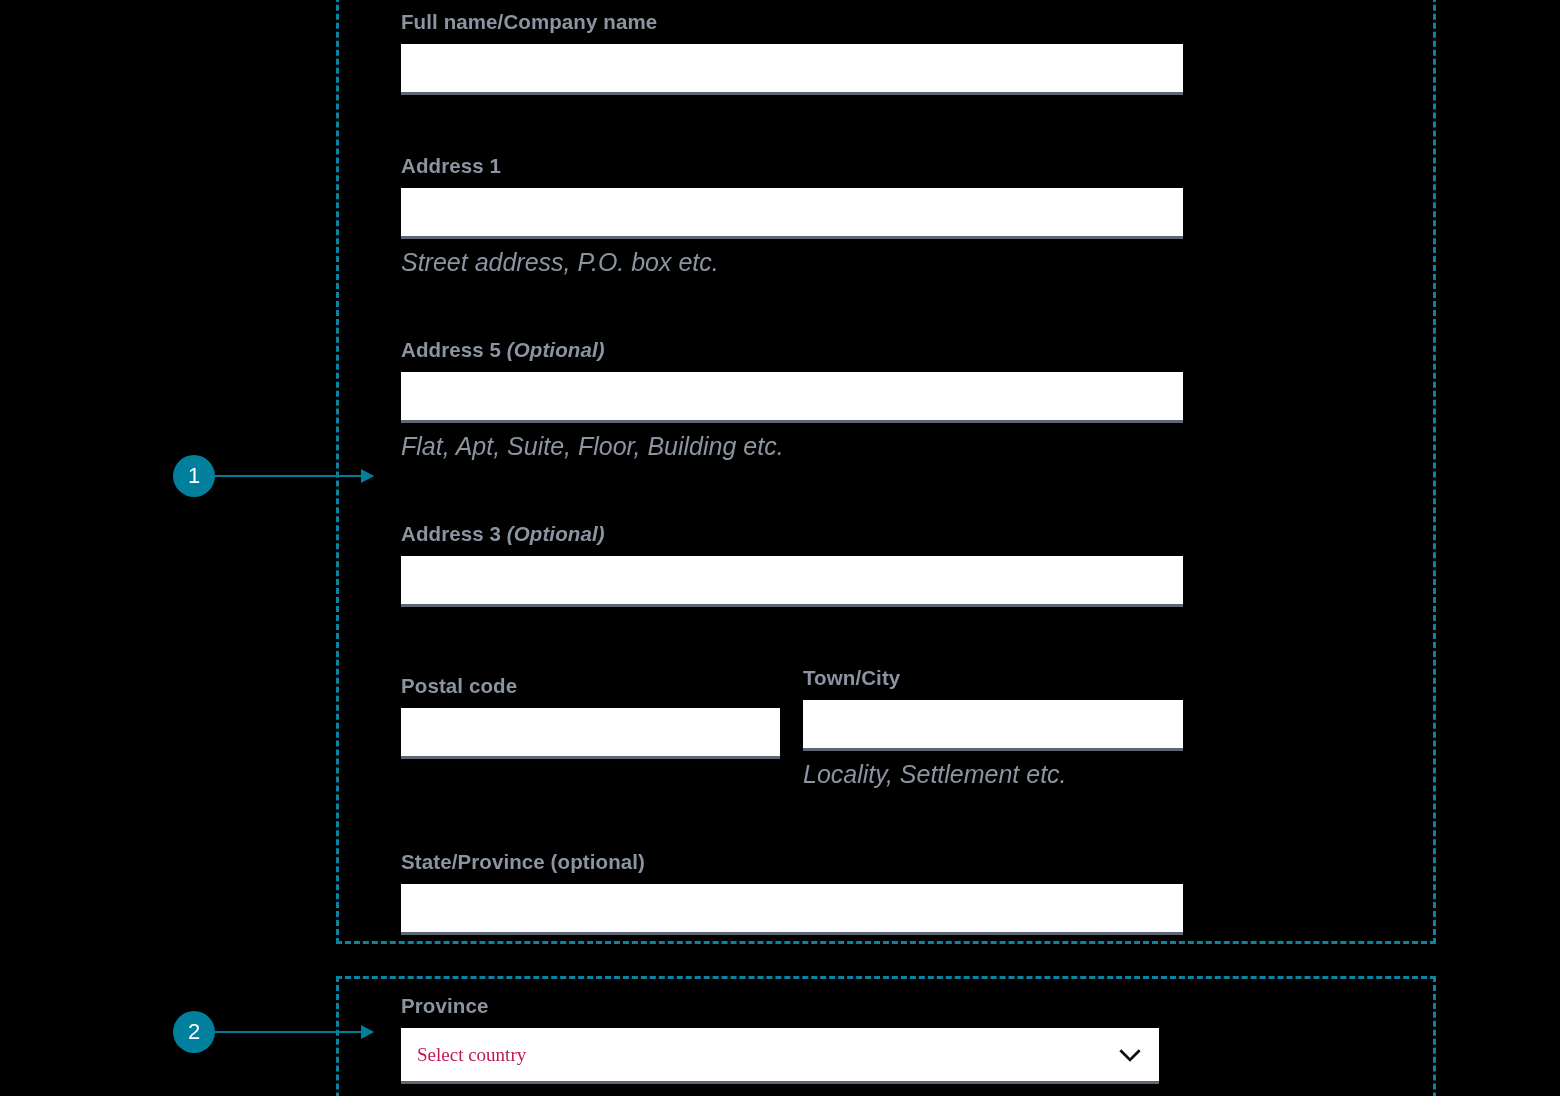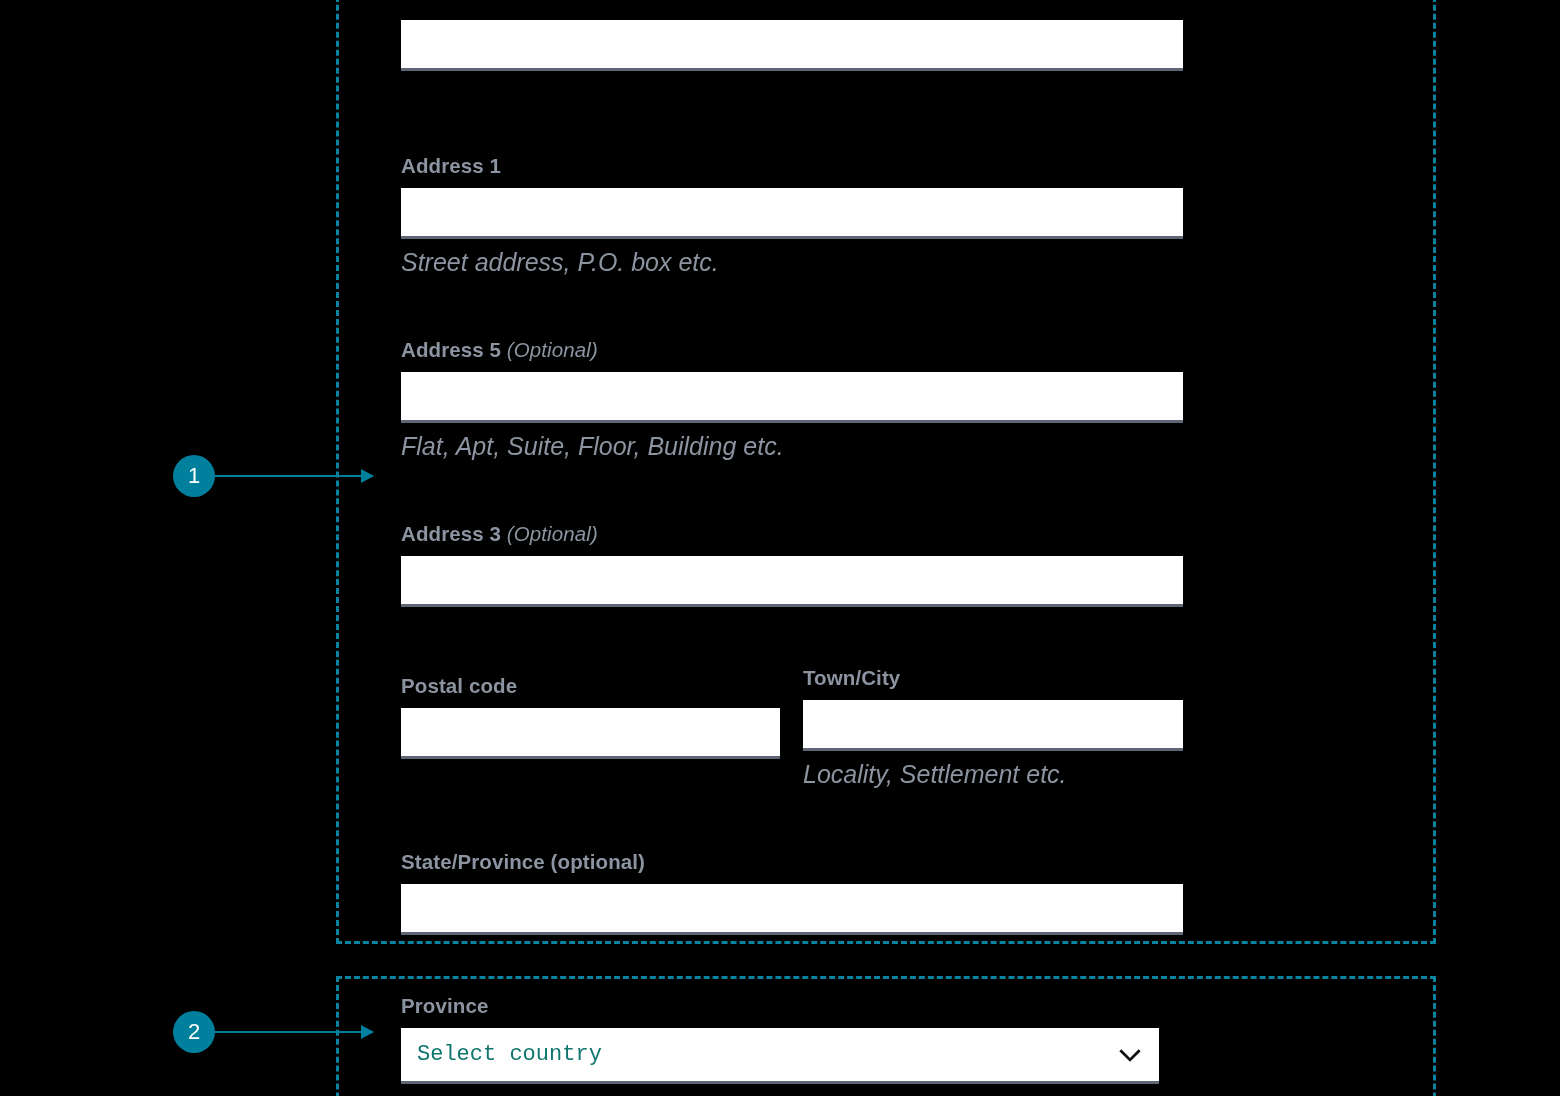--- a/index.html
+++ b/index.html
@@ -91,21 +91,21 @@
   .field-label {
     color: #8b94a0;
     font-size: 20.5px;
     font-weight: bold;
     letter-spacing: 0.1px;
     white-space: nowrap;
     margin: 0;
     line-height: 24px;
   }
   .field-label .opt-italic {
-    font-weight: normal;
+    font-weight: bold;
     font-style: italic;
   }
   .field-input {
     background: #ffffff;
     border: none;
     border-bottom: 3px solid #5e6673;
     height: 48px;
     box-sizing: content-box;
     width: 100%;
     display: block;
@@ -145,23 +145,23 @@
     border: none;
     border-bottom: 3px solid #5e6673;
     height: 56px;
     width: 100%;
     box-sizing: border-box;
     display: flex;
     align-items: center;
     padding: 0 16px;
   }
   .select-placeholder {
-    color: #0f766e;
-    font-size: 22px;
-    font-family: Liberation Mono, monospace;
+    color: #be185d;
+    font-size: 19px;
+    font-family: Liberation Serif, serif;
     flex: 1 1 auto;
   }
   .chevron-icon {
     flex: 0 0 auto;
     width: 26px;
     height: 26px;
     display: block;
   }
 </style>
 </head>
@@ -175,20 +175,23 @@
   <div class="callout-arrow"></div>
 </div>
 <div class="callout" id="callout-2">
   <div class="callout-badge">2</div>
   <div class="callout-arrow"></div>
 </div>
 
 <div class="form-area">
 
   <div class="field" id="field-fullname">
+    <div class="field-label">
+      <span>Full name/Company name</span>
+    </div>
     <input class="field-input" type="text" placeholder="" style="">
   </div>
 
   <div class="field" id="field-address1">
     <div class="field-label">
       <span>Address 1</span>
     </div>
     <input class="field-input" type="text" placeholder="" style="">
     <p class="field-hint">Street address, P.O. box etc.</p>
   </div>

